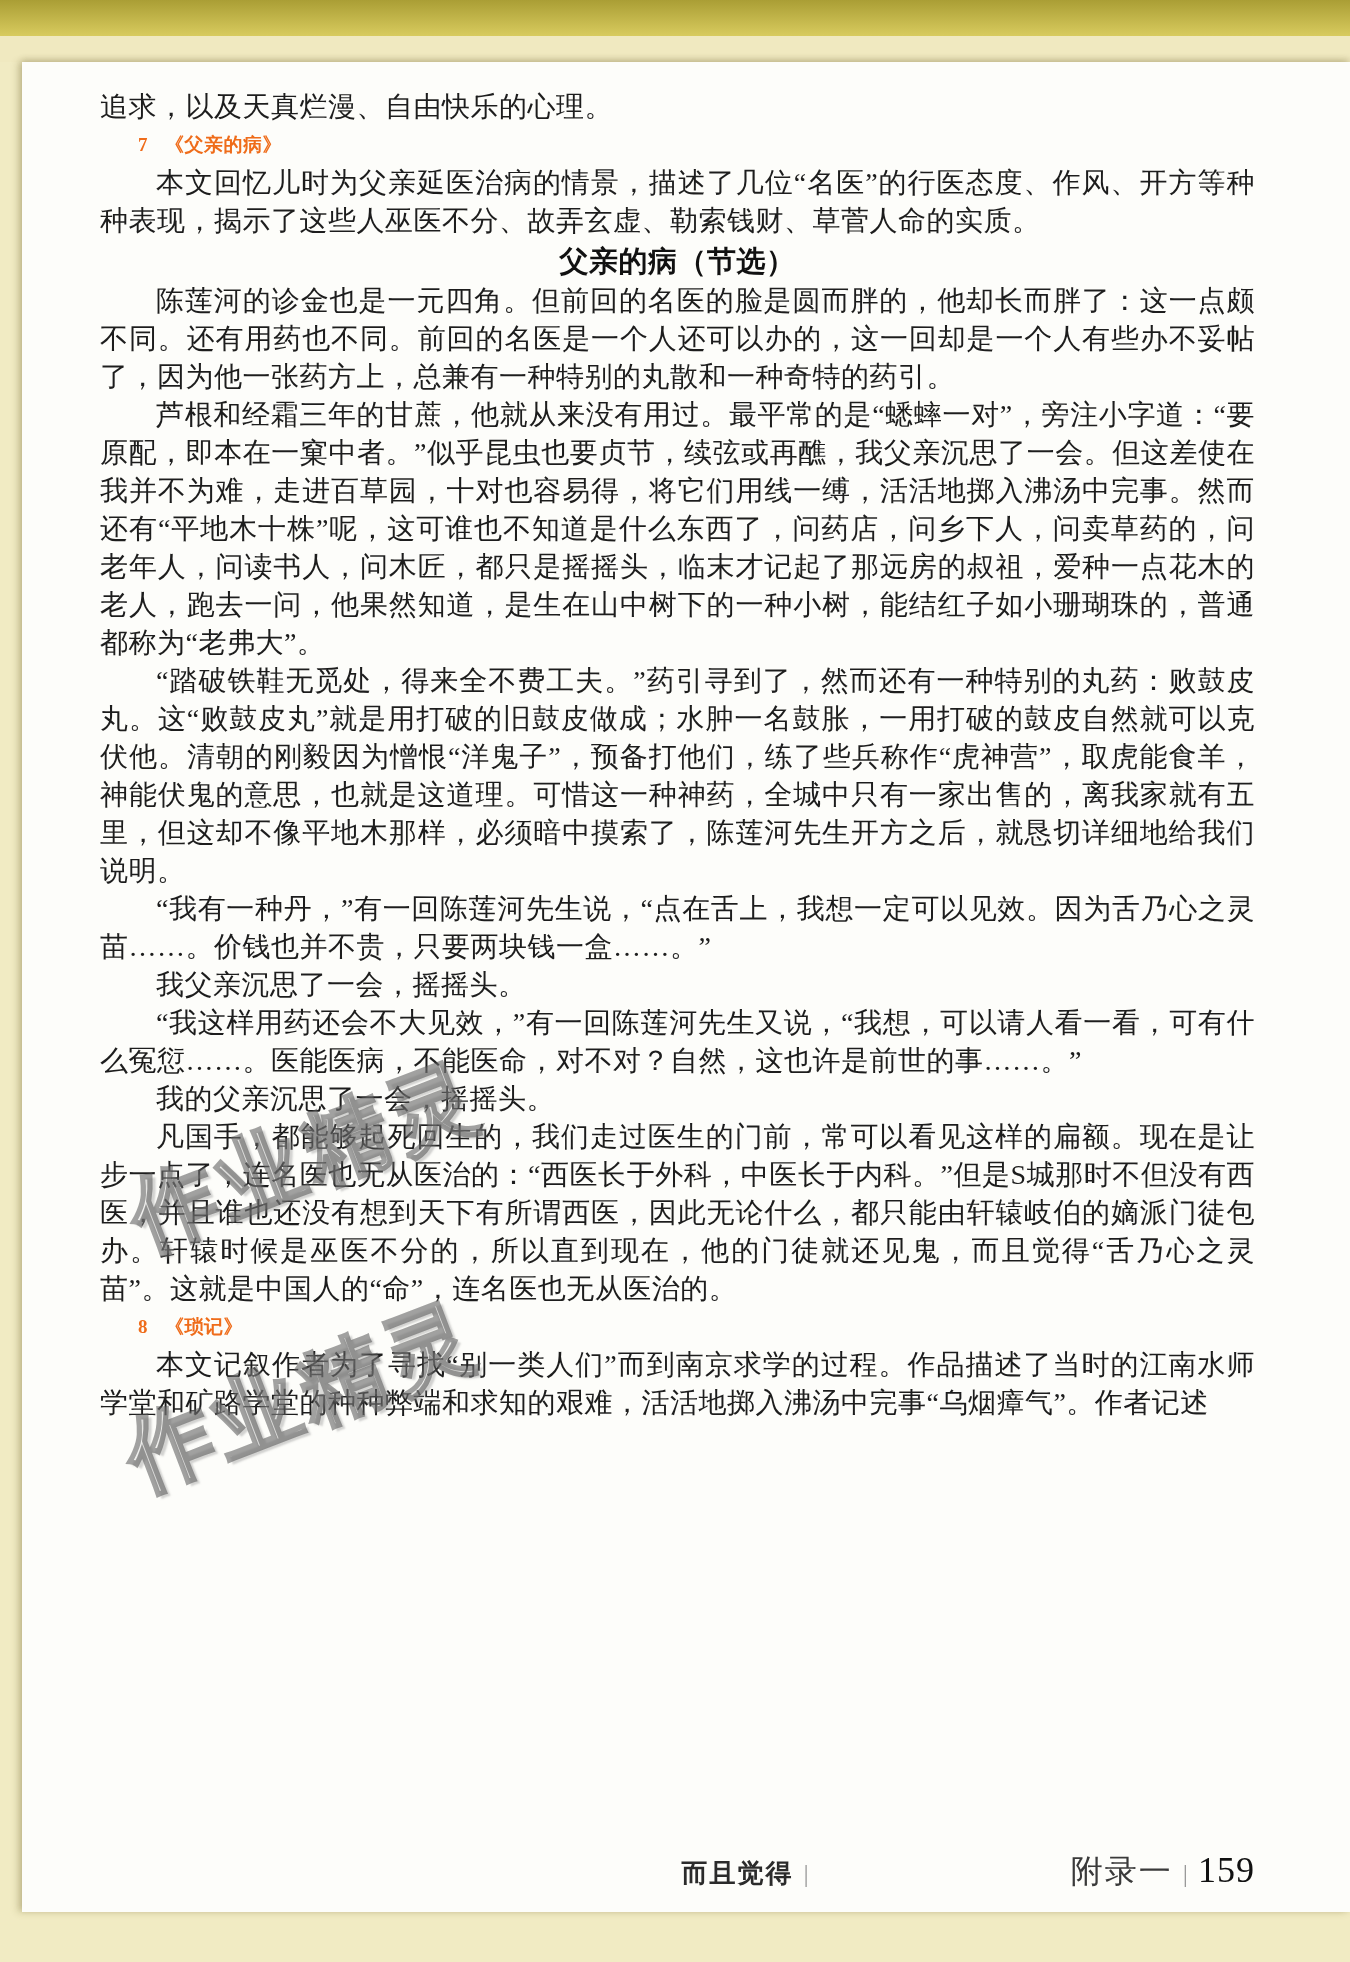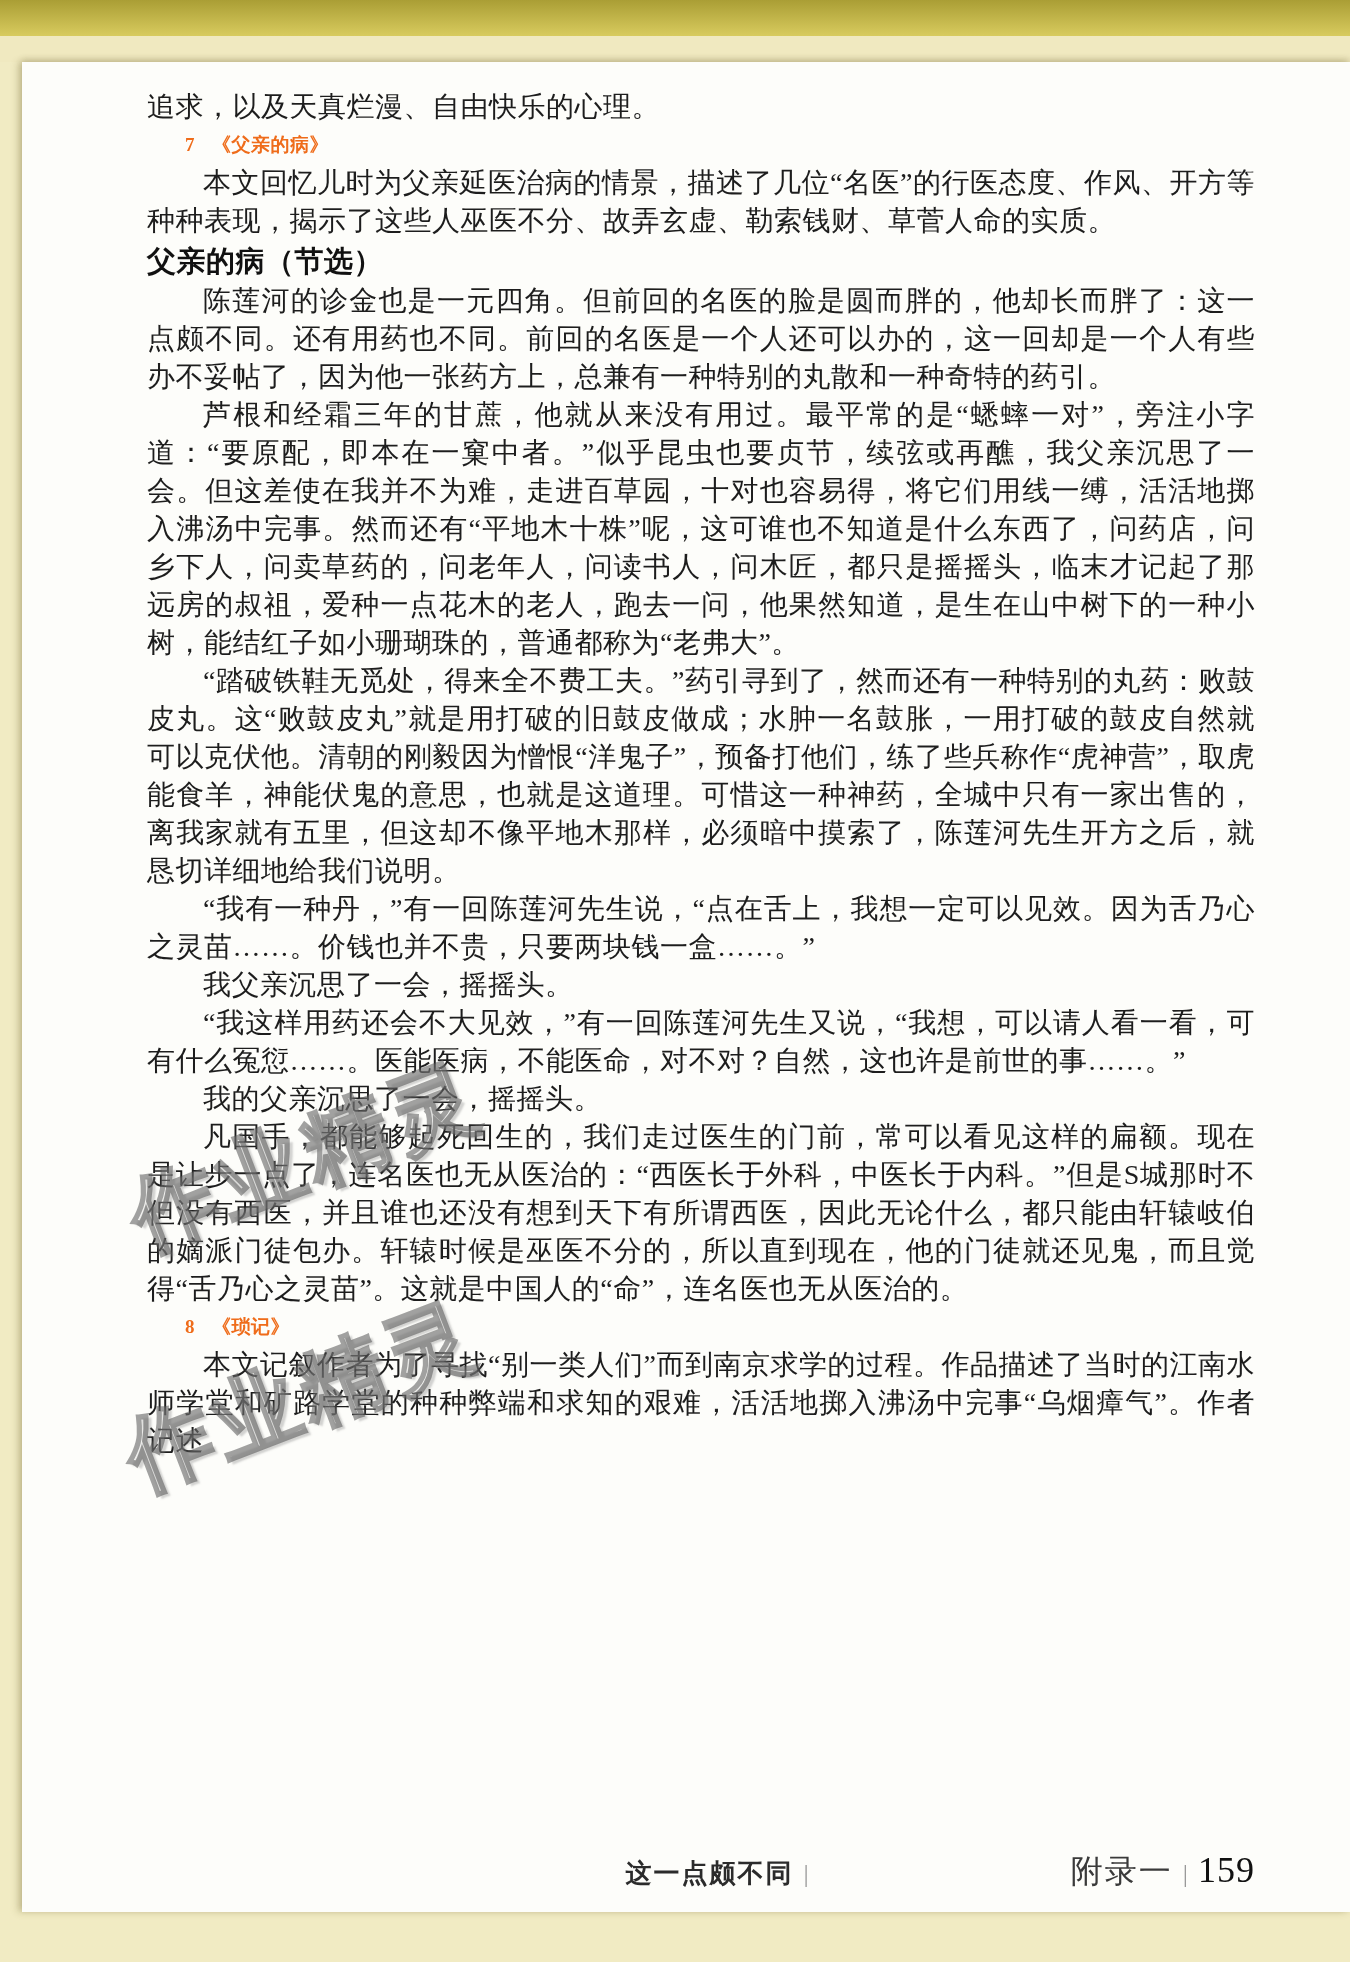--- a/index.html
+++ b/index.html
@@ -37,41 +37,41 @@
     background: #fdfdfa;
     box-shadow: -4px 0 7px rgba(90, 80, 25, 0.25), 0 -3px 6px rgba(90, 80, 25, 0.18);
   }
   .content {
     padding: 26px 95px 0 78px;
     font-size: 28px;
     line-height: 38px;
     letter-spacing: 0.5px;
     color: #1d1d1d;
     text-align: justify;
-    margin-left: 47px;
   }
   .content p {
     margin: 0;
     text-indent: 2em;
   }
   p.no-indent {
     text-indent: 0;
   }
   .sec-head {
     text-indent: 2em;
     margin: 0;
     color: #ef6c1a;
     font-weight: bold;
     font-size: 19px;
     line-height: 38px;
   }
   .sec-num {
     margin-right: 0.9em;
   }
   .excerpt-title {
+    text-align: center;
     text-indent: 0 !important;
     font-weight: bold;
     font-size: 29px;
     line-height: 40px;
     margin: 1px 0 !important;
     color: #111;
   }
   .footer {
     position: absolute;
     bottom: 18px;
@@ -146,21 +146,21 @@
     <p>我的父亲沉思了一会，摇摇头。</p>
     <p>凡国手，都能够起死回生的，我们走过医生的门前，常可以看见这样的扁额。现在是让步一点了，连名医也无从医治的：“西医长于外科，中医长于内科。”但是S城那时不但没有西医，并且谁也还没有想到天下有所谓西医，因此无论什么，都只能由轩辕岐伯的嫡派门徒包办。轩辕时候是巫医不分的，所以直到现在，他的门徒就还见鬼，而且觉得“舌乃心之灵苗”。这就是中国人的“命”，连名医也无从医治的。</p>
 
     <p class="sec-head"><span class="sec-num">8</span><span>《琐记》</span></p>
 
     <p>本文记叙作者为了寻找“别一类人们”而到南京求学的过程。作品描述了当时的江南水师学堂和矿路学堂的种种弊端和求知的艰难，活活地掷入沸汤中完事“乌烟瘴气”。作者记述</p>
 
   </div>
 
   <div class="footer">
-    <span class="book-section">这一点颇不同</span>
+    <span class="book-section">而且觉得</span>
     <span class="divider first">|</span>
     <span class="appendix">附录一</span>
     <span class="divider">|</span>
     <span class="page-number">159</span>
   </div>
 </div>
 
 <div class="watermark watermark-1">作业精灵</div>
 <div class="watermark watermark-2">作业精灵</div>
 

